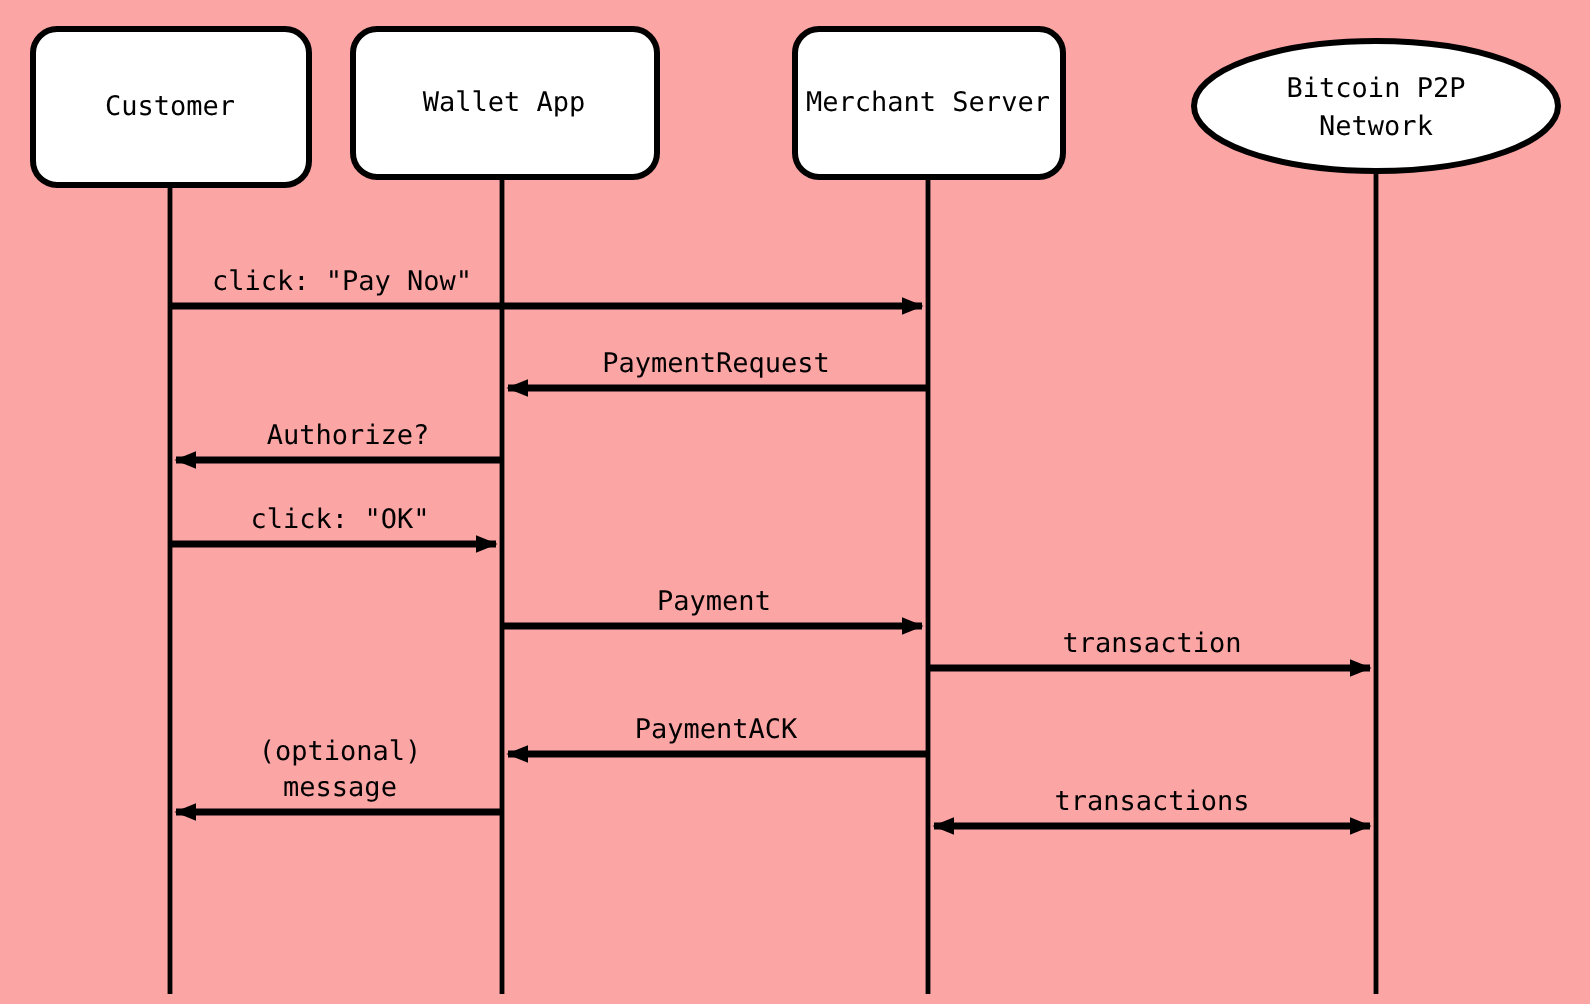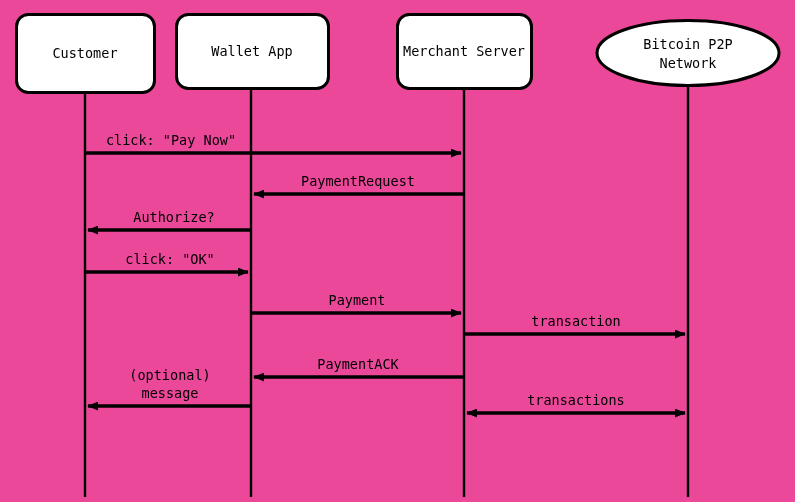--- a/index.html
+++ b/index.html
@@ -8,21 +8,21 @@
     padding: 0;
     background: #ffffff;
   }
   body {
     font-family: "DejaVu Sans Mono", "Liberation Mono", monospace;
   }
   #diagram-root {
     position: relative;
     width: 795px;
     height: 502px;
-    background: #ec4899;
+    background: #fca5a5;
     overflow: hidden;
   }
   svg#diagram-svg {
     display: block;
     width: 795px;
     height: 502px;
   }
   .participant-shape {
     fill: #ffffff;
     stroke: #000000;

